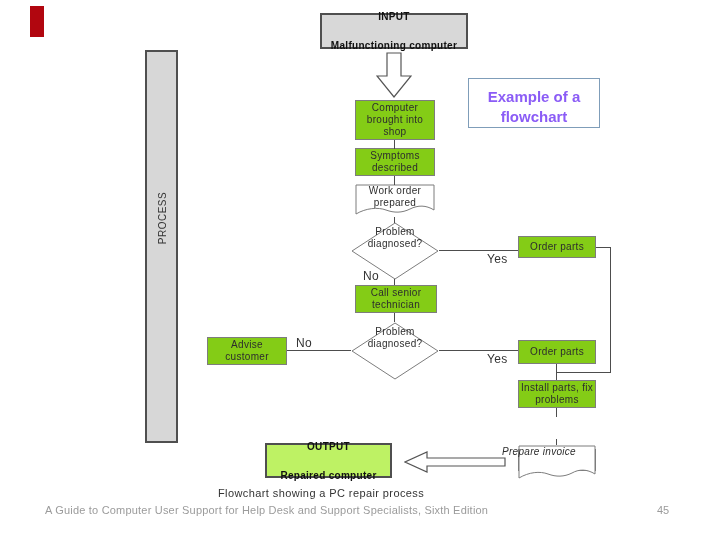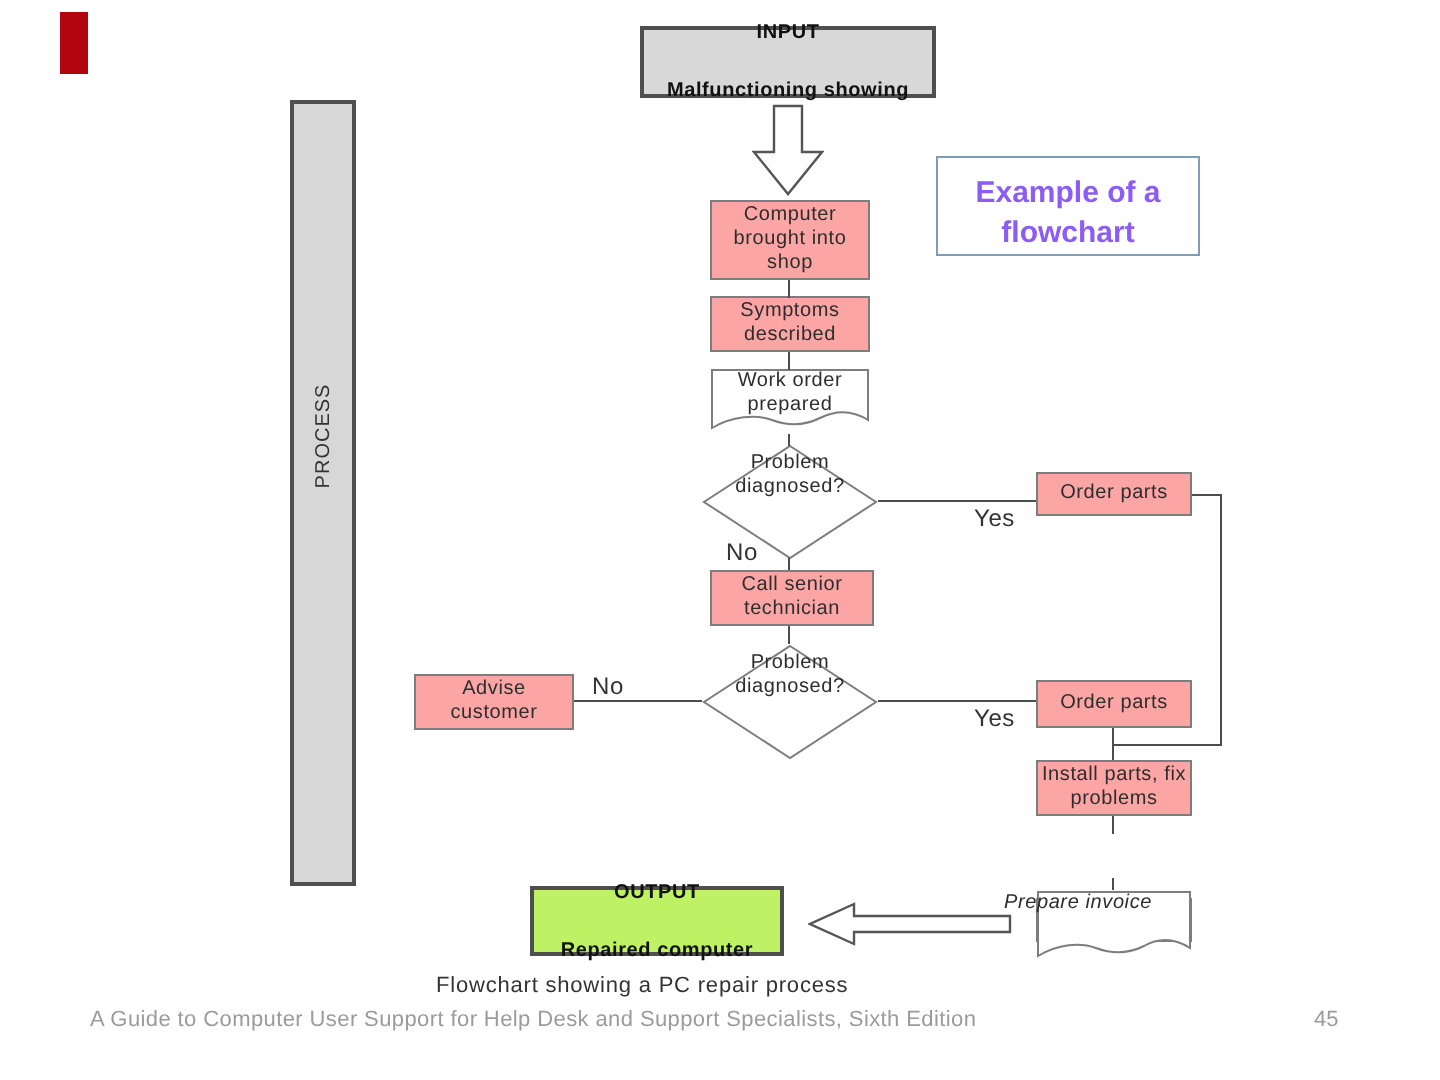--- a/index.html
+++ b/index.html
@@ -2,21 +2,21 @@
 <html><head>
 <meta charset="utf-8">
 <style>
   html,body{margin:0;padding:0;}
   body{font-family:"Liberation Sans", sans-serif; background:#ffffff;}
   .slide{position:relative; width:720px; height:540px; background:#ffffff; overflow:hidden;}
 
   .accent{position:absolute; left:30px; top:6px; width:14px; height:31px; background:#b1060f;}
 
   
-  .fbox{position:absolute; background:#fca5a5; border:1px solid #7d7d7d; color:#2d2d2d;
+  .fbox{position:absolute; background:#84cc16; border:1px solid #7d7d7d; color:#2d2d2d;
         display:flex; align-items:center; justify-content:center; text-align:center;
         font-size:10px; line-height:12px; letter-spacing:.3px; box-sizing:border-box;}
   .gbox{position:absolute; background:#d8d8d8; border:2px solid #4f4f4f; color:#111;
         display:flex; flex-direction:column; align-items:center; justify-content:center;
         text-align:center; font-size:10px; line-height:13px; font-weight:bold;
         letter-spacing:.3px; box-sizing:border-box;gap:16px;}
   .gbox .t{display:block;}
 
   .process-bar{position:absolute; left:145px; top:50px; width:33px; height:393px;
         background:#d7d7d7; border:2px solid #4f4f4f; box-sizing:border-box;}
@@ -43,21 +43,21 @@
 </style>
 </head>
 <body>
 
 <div class="slide">
 
   <div class="accent"></div>
 
   <div class="gbox" style="left:320px; top:13px; width:148px; height:36px;">
     <span class="t">INPUT</span>
-    <span class="t">Malfunctioning showing</span>
+    <span class="t">Malfunctioning computer</span>
   </div>
 
   <svg class="svgshape" style="left:376px; top:52px;" width="36" height="46" viewBox="0 0 36 46">
     <polygon points="11,1 25,1 25,24 35,24 18,45 1,24 11,24" fill="#ffffff" stroke="#555555" stroke-width="1.2"></polygon>
   </svg>
 
   <div class="process-bar">
     <span>PROCESS</span>
   </div>
 

